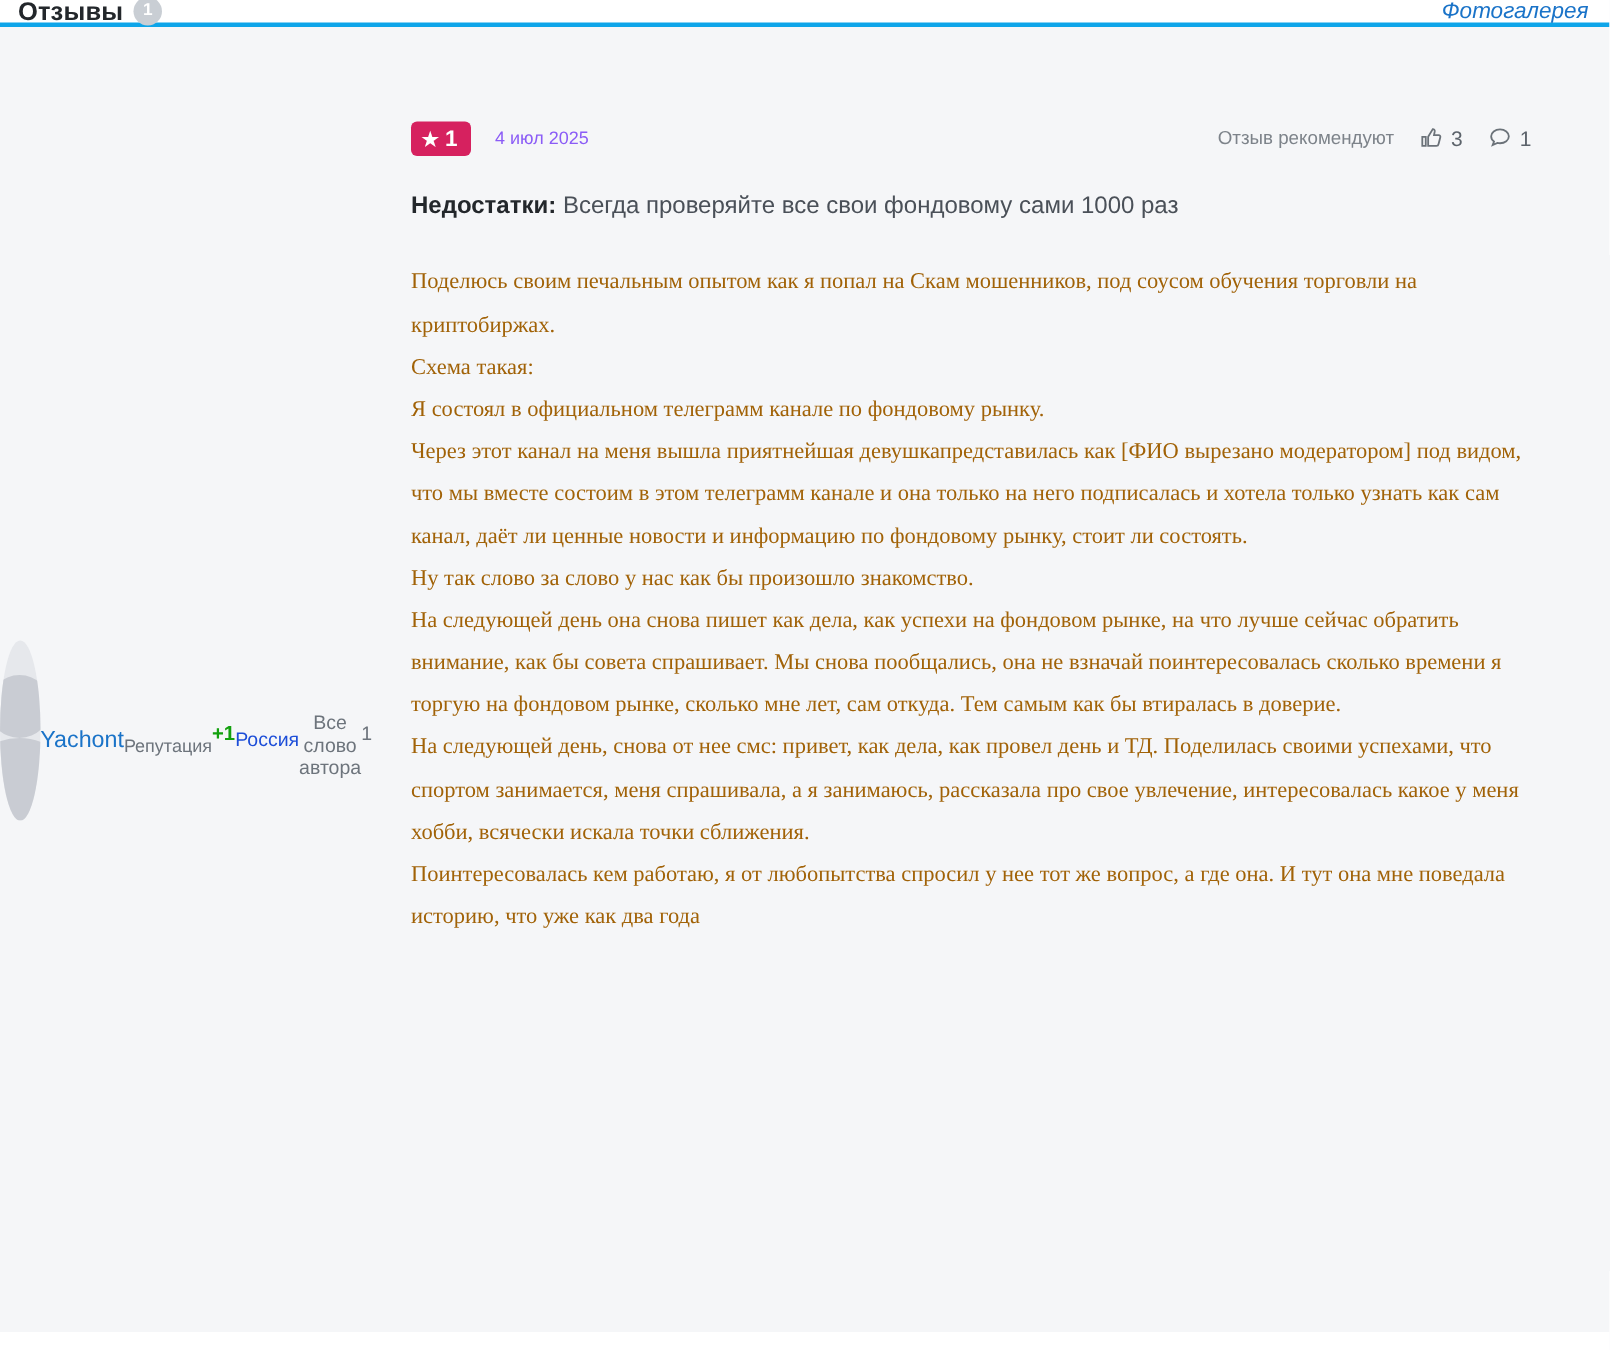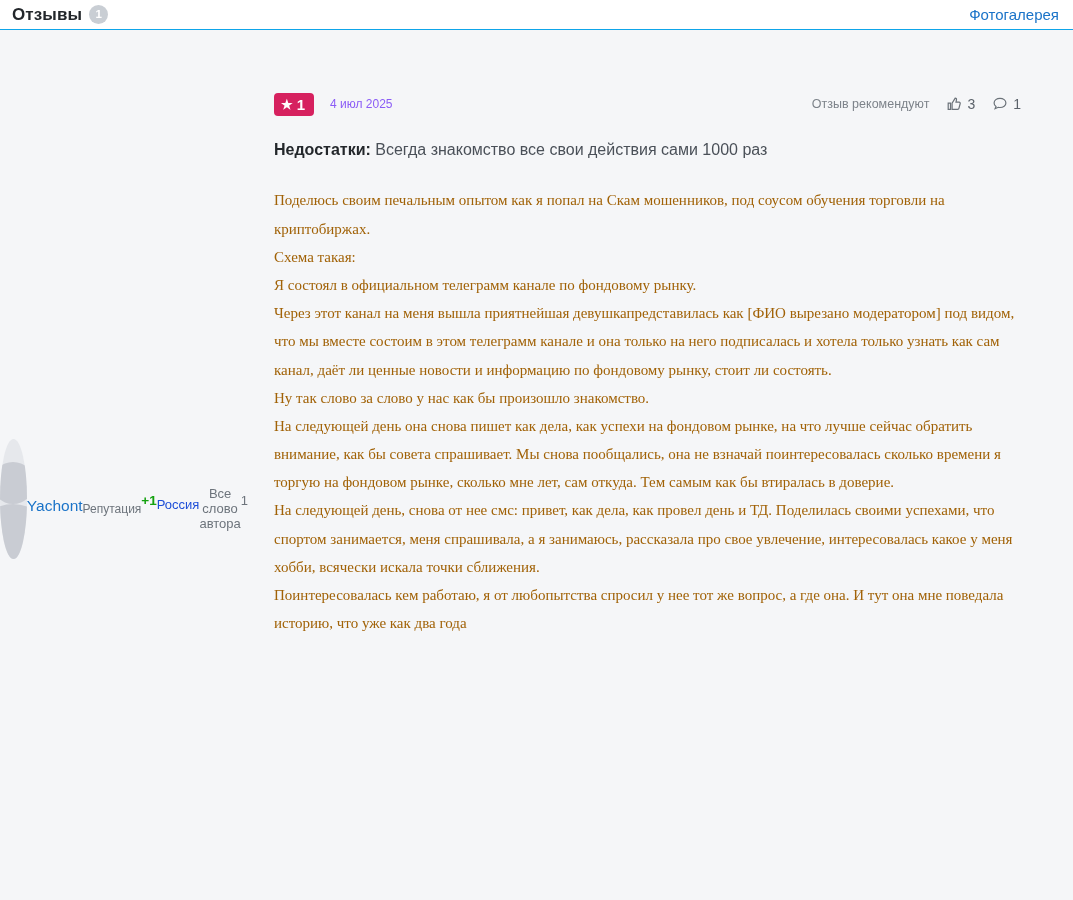--- a/index.html
+++ b/index.html
@@ -10,28 +10,28 @@
   body {
     width: 1073px;
     height: 900px;
     overflow: hidden;
     font-family: "Liberation Sans", sans-serif;
     color: #2b2f33;
   }
 
   
   .topbar {
-    height: 30px;
+    height: 18px;
     display: flex;
     align-items: center;
     justify-content: space-between;
     padding: 0 14px 0 12px;
     box-sizing: border-box;
     background: #ffffff;
-    border-bottom: 1px solid #0ea5e9;
+    border-bottom: 3px solid #0ea5e9;
   }
   .topbar-left {
     display: flex;
     align-items: center;
     gap: 7px;
   }
   .topbar-title {
     font-size: 17px;
     font-weight: bold;
     color: #23272b;
@@ -47,20 +47,21 @@
     background: #c9ced4;
     color: #ffffff;
     font-size: 11.5px;
     font-weight: bold;
     line-height: 1;
   }
   .topbar-link {
     font-size: 15px;
     color: #1a73c8;
     cursor: pointer;
+    font-style: italic;
   }
 
   
   .review {
     display: flex;
     background: #f5f6f8;
     height: 870px;
     box-sizing: border-box;
     padding-top: 18px;
   }
@@ -268,21 +269,21 @@
             </svg>
           </span>
           <span>1</span>
         </span>
       </span>
     </div>
 
 
 
     <div class="pros-cons">
-      <b>Недостатки:</b><span> Всегда знакомство все свои действия сами 1000 раз</span>
+      <b>Недостатки:</b><span> Всегда проверяйте все свои фондовому сами 1000 раз</span>
     </div>
 
     <div class="review-body">
       <p style="white-space: pre-line;">Поделюсь своим печальным опытом как я попал на Скам мошенников, под соусом обучения торговли на криптобиржах.
 Схема такая:
 Я состоял в официальном телеграмм канале по фондовому рынку.
 Через этот канал на меня вышла приятнейшая девушкапредставилась как [ФИО вырезано модератором] под видом, что мы вместе состоим в этом телеграмм канале и она только на него подписалась и хотела только узнать как сам канал, даёт ли ценные новости и информацию по фондовому рынку, стоит ли состоять.
 Ну так слово за слово у нас как бы произошло знакомство.
 На следующей день она снова пишет как дела, как успехи на фондовом рынке, на что лучше сейчас обратить внимание, как бы совета спрашивает. Мы снова пообщались, она не взначай поинтересовалась сколько времени я торгую на фондовом рынке, сколько мне лет, сам откуда. Тем самым как бы втиралась в доверие.
 На следующей день, снова от нее смс: привет, как дела, как провел день и ТД. Поделилась своими успехами, что спортом занимается, меня спрашивала, а я занимаюсь, рассказала про свое увлечение, интересовалась какое у меня хобби, всячески искала точки сближения.

